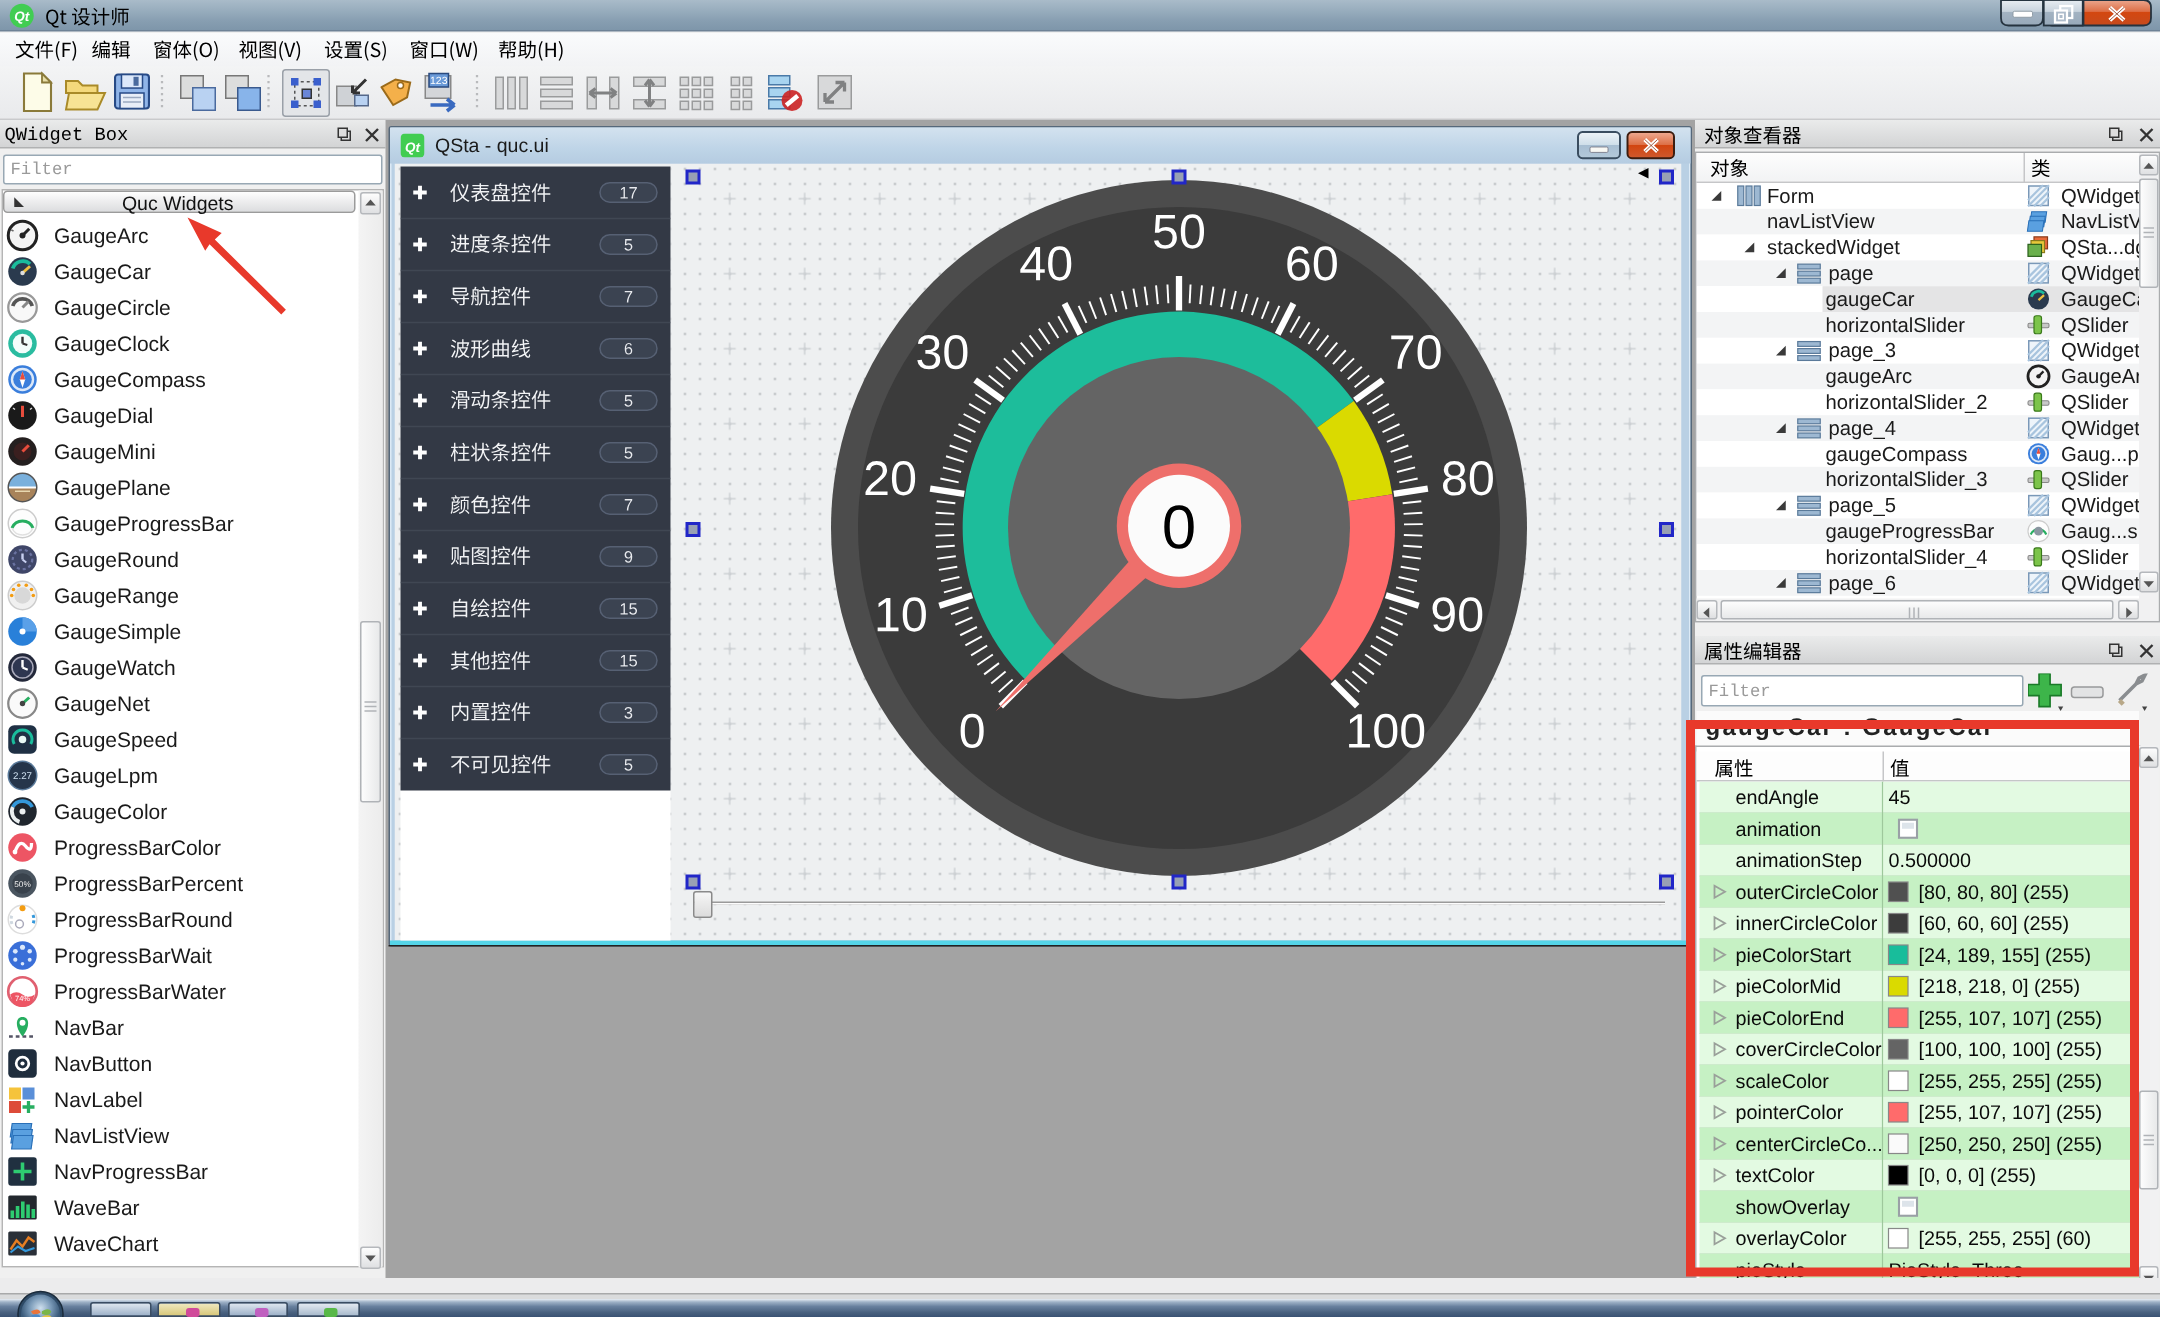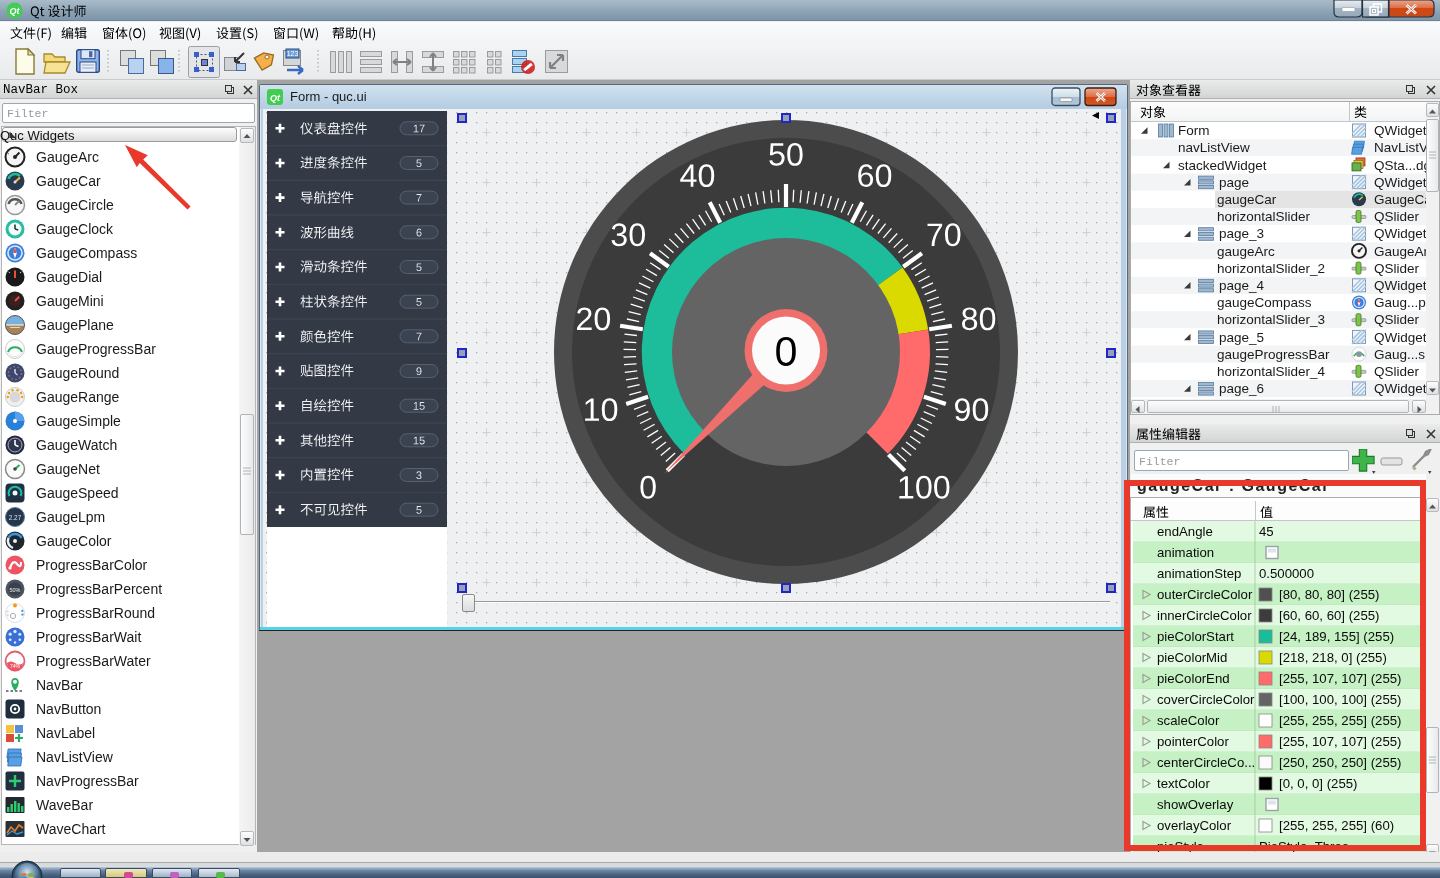--- a/index.html
+++ b/index.html
@@ -165,31 +165,31 @@
       <circle cx="16" cy="17" r="7" fill="#cc2222" opacity="0.9"></circle>
       <rect x="11" y="15.5" width="10" height="3" fill="#fff" transform="rotate(-40 16 17)"></rect>
     </g>
     <g transform="translate(545,6)">
       <rect x="0.5" y="0.5" width="22" height="22" fill="#d8d9da" stroke="#9a9b9c"></rect>
       <path d="M5 18 L18 5 m0 0 h-6 m6 0 v6 M5 18 h6 m-6 0 v-6" stroke="#808182" stroke-width="2.2" fill="none"></path>
     </g>
   </svg>
 <div class="abs" style="left:0;top:80px;width:257px;height:772px;background:#f0f0f0"></div>
 <div class="abs" style="left:0;top:80px;width:257px;height:19px;background:linear-gradient(180deg,#eaebeb,#d3d4d5);border-bottom:1px solid #b0b1b2"></div>
-<div class="abs mono" style="left:3px;top:83px;font-size:12.5px;color:#000">NavBar Box</div>
+<div class="abs mono" style="left:3px;top:83px;font-size:12.5px;color:#000">QWidget Box</div>
 <svg class="abs" style="left:224px;top:84px" width="30" height="12">
 <rect x="3.5" y="3.5" width="6" height="6" fill="none" stroke="#333"></rect>
     <rect x="1.5" y="1.5" width="6" height="6" fill="#ddd" stroke="#333"></rect>
 <path d="M20 2 l8 8 m0 -8 l-8 8" stroke="#333" stroke-width="1.6"></path>
   </svg>
 <div class="abs" style="left:2px;top:103px;width:253px;height:20px;background:#fff;border:1px solid #98a8b4;border-radius:2px"></div>
 <div class="abs mono" style="left:7px;top:107px;font-size:11.5px;color:#9a9a9a">Filter</div>
 <div class="abs" style="left:1px;top:126px;width:255px;height:719px;background:#fff;border:1px solid #b5b5b5"></div>
 <div class="abs" style="left:2px;top:127px;width:235px;height:15px;background:linear-gradient(180deg,#fefefe,#f0f0f1 40%,#dcdddf);border:1px solid #9b9b9b;border-radius:3px"></div>
-<div class="abs" style="left:0;top:127px;width:237px;text-align:left;font-size:13px;color:#111;line-height:17px">Quc Widgets</div>
+<div class="abs" style="left:0;top:127px;width:237px;text-align:center;font-size:13px;color:#111;line-height:17px">Quc Widgets</div>
 <svg class="abs" style="left:8px;top:130px" width="10" height="10">
     <path d="M1.5 1.5 L8 8 H1.5 Z" fill="#333"></path>
   </svg>
 <svg class="abs" style="left:0;top:145px" width="240" height="700">
     <g transform="translate(15,12)">
       <circle cx="0" cy="0" r="9.5" fill="#f4f4f4" stroke="#222" stroke-width="2"></circle>
       <circle cx="0" cy="0" r="2" fill="#222"></circle>
       <line x1="0" y1="0" x2="4.5" y2="-4.5" stroke="#222" stroke-width="2"></line>
       <line x1="-6" y1="-3" x2="-7.5" y2="-3.8" stroke="#666"></line>
     </g>
@@ -413,21 +413,21 @@
         <line x1="2" y1="59" x2="10" y2="59"></line>
       </g>
     </svg></div>
 <div class="abs" style="left:257px;top:80px;width:873px;height:772px;background:#a3a3a3"></div>
 <div class="abs" style="left:259px;top:84px;width:869px;height:547px;background:#b9d0e4;border:1px solid #56687a;border-radius:2px;box-shadow:inset 0 0 0 1px #dceaf6"></div>
 <div class="abs" style="left:260px;top:85px;width:867px;height:24px;background:linear-gradient(180deg,#d3e2ef,#bed4e7 60%,#b5cce1)"></div>
 <svg class="abs" style="left:267px;top:89px" width="16" height="16">
 <rect x="0" y="0" width="16" height="16" rx="3" fill="#41cd52"></rect>
 <text x="8" y="12" font-size="9" font-weight="bold" font-style="italic" fill="#fff" text-anchor="middle" font-family="Liberation Sans">Qt</text>
   </svg>
-<div class="abs" style="left:290px;top:89px;font-size:13px;color:#1a1a1a">Form - quc.ui</div>
+<div class="abs" style="left:290px;top:89px;font-size:13px;color:#1a1a1a">QSta - quc.ui</div>
 <svg class="abs" style="left:1051px;top:87px" width="68" height="20">
 <defs>
       <linearGradient id="fbm" x1="0" y1="0" x2="0" y2="1">
 <stop offset="0" stop-color="#eef4f9"></stop>
         <stop offset="0.5" stop-color="#cedee9"></stop>
 <stop offset="0.51" stop-color="#a7bed2"></stop>
         <stop offset="1" stop-color="#b4c9da"></stop>
       </linearGradient>
 <linearGradient id="fbc" x1="0" y1="0" x2="0" y2="1">
 <stop offset="0" stop-color="#efab93"></stop>

